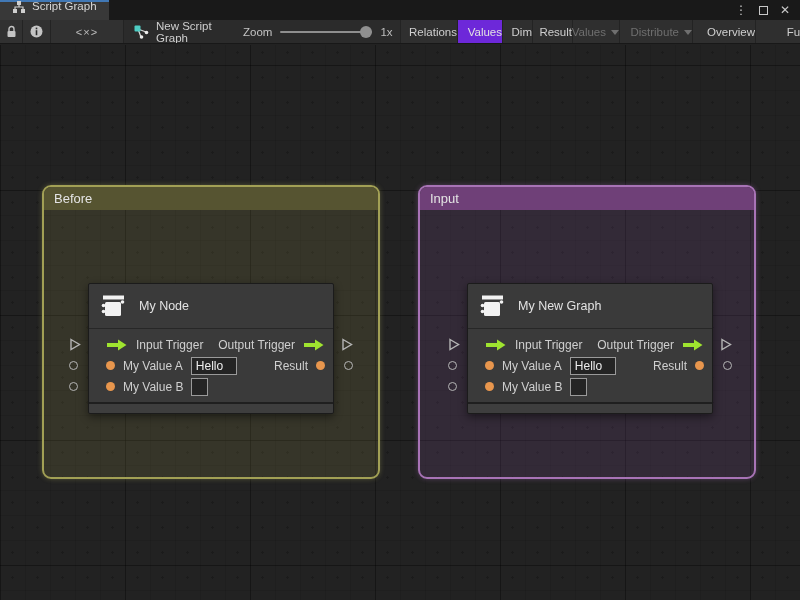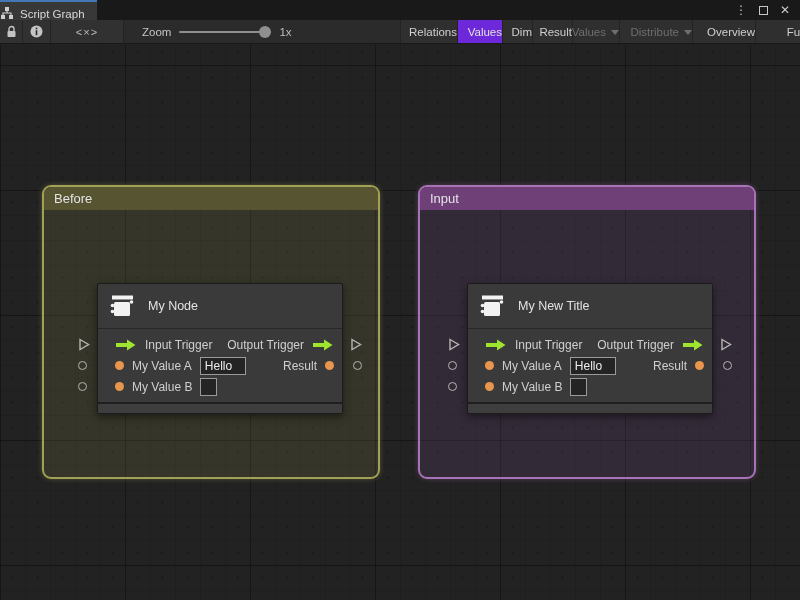--- a/index.html
+++ b/index.html
@@ -2,37 +2,37 @@
 <html style="--accent-blue: #4178b5; --lime: #9fe42f; --orange: #e8964d; --before-accent: #a2a055; --before-header: #565431; --before-body: rgba(175,170,85,0.14); --after-accent: #a873b6; --after-header: #6f4078; --after-body: rgba(170,100,200,0.13);"><head>
 <meta charset="utf-8">
 <style>
   * { margin:0; padding:0; box-sizing:border-box; }
   html,body { width:800px; height:600px; overflow:hidden; background:#222;
     font-family:"Liberation Sans", sans-serif; -webkit-font-smoothing:antialiased; }
   .window { position:relative; width:800px; height:600px; background:#222; }
 
   
   .tabbar { position:relative; height:20px; background:#191919; display:flex; align-items:stretch; }
-  .tab { display:flex; align-items:flex-end; gap:6px; padding:0 12px 0 0; background:#383838;
+  .tab { display:flex; align-items:flex-start; gap:6px; padding:0 12px 0 12px; background:#383838;
     box-shadow:inset 0 2px 0 var(--accent-blue); color:#d8d8d8; font-size:11.5px; }
   .win-controls { margin-left:auto; display:flex; align-items:center; gap:4px; padding-right:6px; color:#c8c8c8; }
   .win-controls .wbtn { width:18px; height:18px; display:flex; align-items:center; justify-content:center;
     font-size:12px; cursor:default; }
   .maximize-shape { width:9px; height:9px; border:1.5px solid #c8c8c8; }
 
   
   .toolbar { position:relative; height:24px; background:#2b2b2b; border-bottom:1px solid #181818;
     display:flex; align-items:stretch; font-size:11.5px; color:#cfcfcf; overflow:hidden; }
   .tbtn { display:flex; align-items:center; justify-content:center; background:#313131;
     border-right:1px solid #232323; }
   .tbtn-lock { width:23px; }
   .tbtn-info { width:28px; }
   .tbtn-code { width:73px; letter-spacing:1px; color:#bdbdbd; font-size:11px; }
   .graph-btn { display:flex; align-items:center; gap:7px; padding:0 10px; width:112px; }
-  .zoom-group { display:flex; align-items:center; margin-left:18px; }
+  .zoom-group { display:flex; align-items:center; margin-left:7px; }
   .zoom-label { color:#c4c4c4; }
   .slider { position:relative; width:92px; height:24px; margin:0 8px; display:flex; align-items:center; }
   .slider-track { width:100%; height:2px; background:#8f8f8f; border-radius:1px; }
   .slider-thumb { position:absolute; right:0px; top:6px; width:12px; height:12px; border-radius:50%; background:#8f8f8f; }
   .zoom-value { color:#bdbdbd; }
   .right-cluster { position:absolute; left:400px; top:0; height:24px; display:flex; align-items:stretch; }
   .rbtn { display:flex; align-items:center; justify-content:flex-end; gap:5px; border-left:1px solid #232323;
     background:#2f2f2f; white-space:nowrap; }
   .rbtn.active { background:#6d28d9; color:#e2e2e2; }
   .rbtn.disabled { color:#6f6f6f; }
@@ -119,20 +119,31 @@
         <svg class="icon-svg" width="13" height="13" viewBox="0 0 13 13">
           <circle cx="6.5" cy="6.5" r="6" fill="#c4c4c4"></circle>
           <rect x="5.7" y="5.2" width="1.6" height="5" fill="#2b2b2b"></rect>
           <rect x="5.7" y="2.6" width="1.6" height="1.7" fill="#2b2b2b"></rect>
         </svg>
       </span>
     </div>
     <div class="tbtn tbtn-code">
       <span>&lt;×&gt;</span>
     </div>
+    <div class="graph-btn">
+      <span>
+        <svg class="icon-svg" width="15" height="14" viewBox="0 0 15 14">
+          <path d="M4 4 L12 7 M4 4 L7 12" stroke="#d8d8d8" stroke-width="1.3"></path>
+          <rect x="0.5" y="0.5" width="6" height="6" rx="1" fill="#4ecdc4"></rect>
+          <circle cx="12.5" cy="7.5" r="1.8" fill="#ececec"></circle>
+          <circle cx="7.5" cy="12" r="1.8" fill="#ececec"></circle>
+        </svg>
+      </span>
+      <span>New Script Graph</span>
+    </div>
     <div class="zoom-group">
       <span class="zoom-label">Zoom</span>
       <div class="slider">
         <div class="slider-track"></div>
         <div class="slider-thumb"></div>
       </div>
       <span class="zoom-value">1x</span>
     </div>
     <div class="right-cluster">
       <div class="rbtn" style="width:57px">
@@ -171,21 +182,21 @@
         <span>Before</span>
       </div>
     </div>
 
     <div class="group group-after">
       <div class="group-header">
         <span>Input</span>
       </div>
     </div>
 
-    <div class="node" style="left:97px">
+    <div class="node" style="left:88px">
       <div class="node-header">
         <span>
           <svg class="icon-svg" width="27" height="24" viewBox="0 0 27 24">
             <rect x="3" y="1.5" width="21" height="4" fill="#f2f2f2"></rect>
             <rect x="5" y="8" width="16" height="14" rx="1.5" fill="#f2f2f2"></rect>
             <circle cx="3.5" cy="11.5" r="1.8" fill="#f2f2f2"></circle>
             <circle cx="3.5" cy="17.5" r="1.8" fill="#f2f2f2"></circle>
             <circle cx="22.5" cy="8" r="1.8" fill="#f2f2f2"></circle>
           </svg>
         </span>
@@ -256,21 +267,21 @@
       <div class="node-header">
         <span>
           <svg class="icon-svg" width="27" height="24" viewBox="0 0 27 24">
             <rect x="3" y="1.5" width="21" height="4" fill="#f2f2f2"></rect>
             <rect x="5" y="8" width="16" height="14" rx="1.5" fill="#f2f2f2"></rect>
             <circle cx="3.5" cy="11.5" r="1.8" fill="#f2f2f2"></circle>
             <circle cx="3.5" cy="17.5" r="1.8" fill="#f2f2f2"></circle>
             <circle cx="22.5" cy="8" r="1.8" fill="#f2f2f2"></circle>
           </svg>
         </span>
-        <span>My New Title</span>
+        <span>My New Graph</span>
       </div>
       <div class="node-body">
         <div class="prow">
           <span class="pside">
             <span>
               <svg class="arrow-svg" width="22" height="14" viewBox="0 0 22 14">
                 <path d="M1 5 H12 V1.5 L20.5 7 L12 12.5 V9 H1 Z" fill="#9fe42f"></path>
               </svg>
             </span>
             <span>Input Trigger</span>

